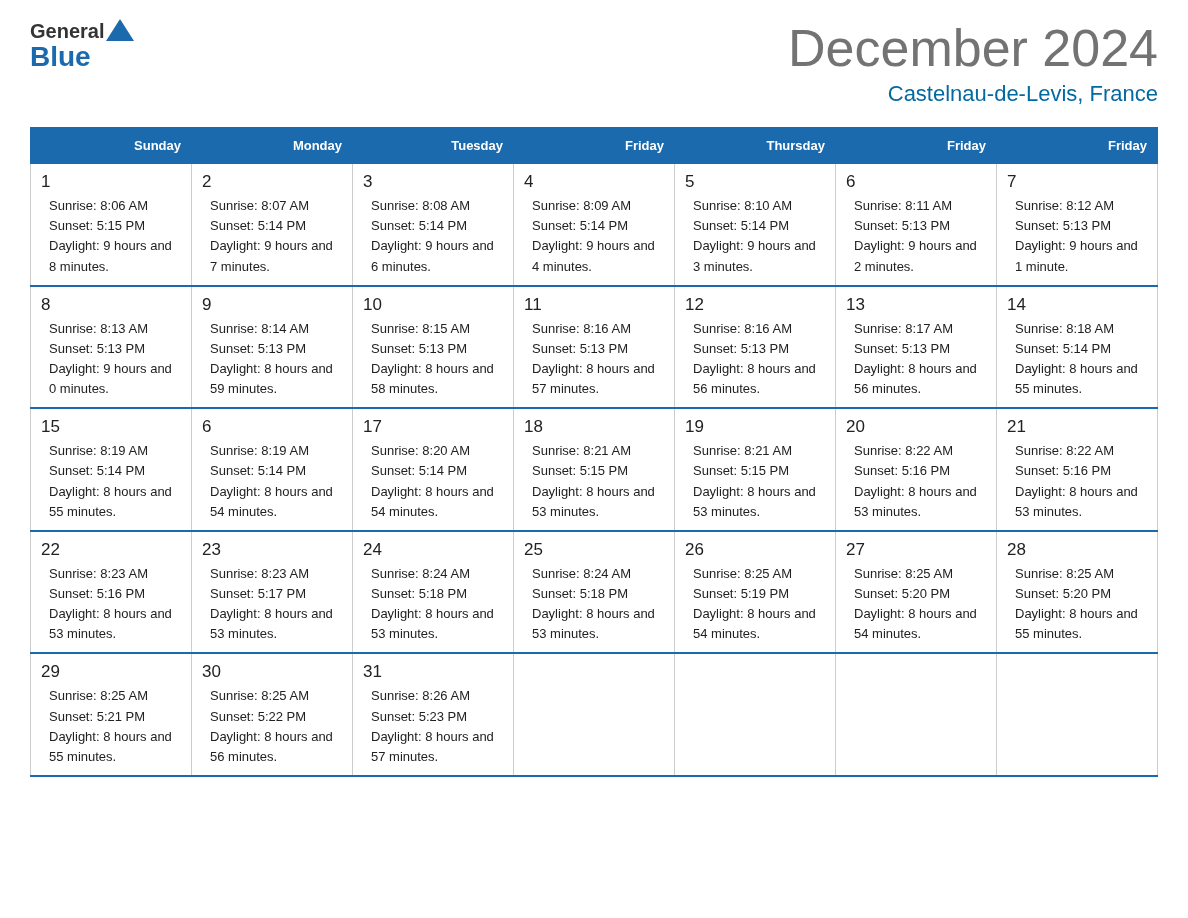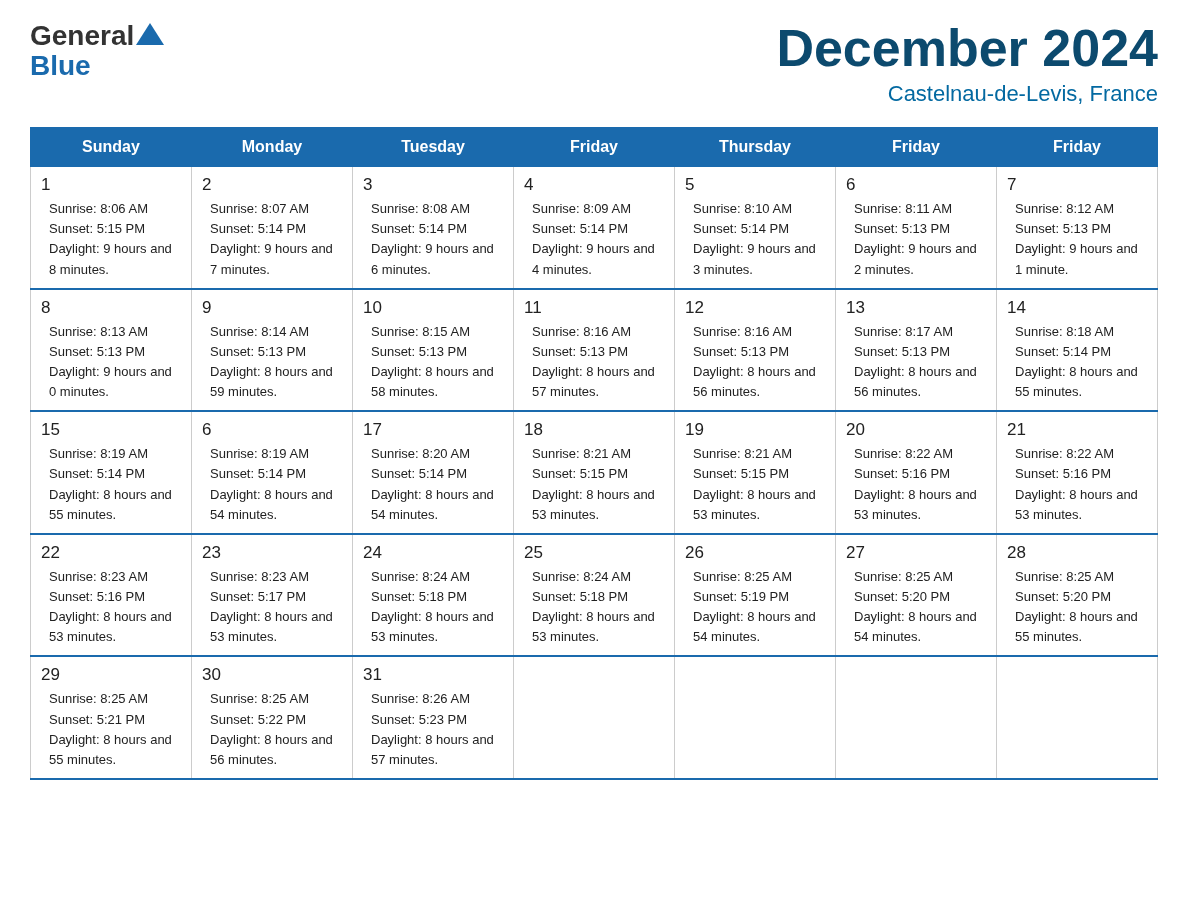--- a/index.html
+++ b/index.html
@@ -10,21 +10,21 @@
       min-height: 918px;
       padding: 20px 30px;
     }
     .header {
       display: flex;
       justify-content: space-between;
       align-items: flex-start;
       margin-bottom: 20px;
     }
     .logo-text-general {
-      font-size: 28px;
+      font-size: 20px;
       font-weight: bold;
       color: #333;
     }
     .logo-triangle {
       width: 0;
       height: 0;
       border-left: 14px solid transparent;
       border-right: 14px solid transparent;
       border-bottom: 22px solid #1a6aad;
       margin-top: -4px;
@@ -35,40 +35,40 @@
       font-weight: bold;
       color: #1a6aad;
       display: block;
       margin-top: -2px;
     }
     .title-block {
       text-align: right;
     }
     .month-title {
       font-size: 52px;
-      font-weight: bold;
-      color: #0c4a6e;
+      font-weight: normal;
+      color: #737373;
       line-height: 1.1;
     }
     .location {
       font-size: 22px;
       color: #0369a1;
       margin-top: 4px;
     }
     table {
       width: 100%;
       border-collapse: collapse;
     }
     thead tr th {
       background-color: #1a6aad;
       color: #fff;
-      font-size: 16px;
+      font-size: 13px;
       font-weight: bold;
       padding: 10px 10px;
-      text-align: center;
+      text-align: right;
       border: 1px solid #1a6aad;
     }
     tbody tr td {
       border: 1px solid #ccc;
       vertical-align: top;
       padding: 8px 10px;
       font-size: 13.5px;
       color: #222;
       width: 14.28%;
     }

